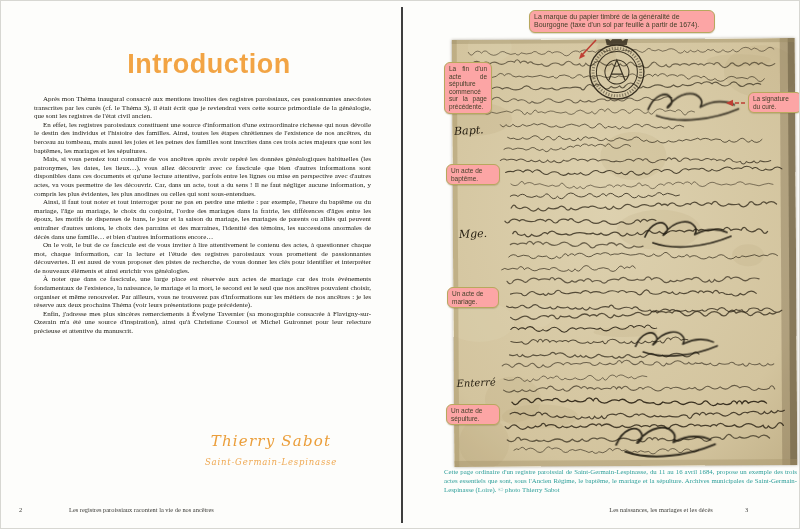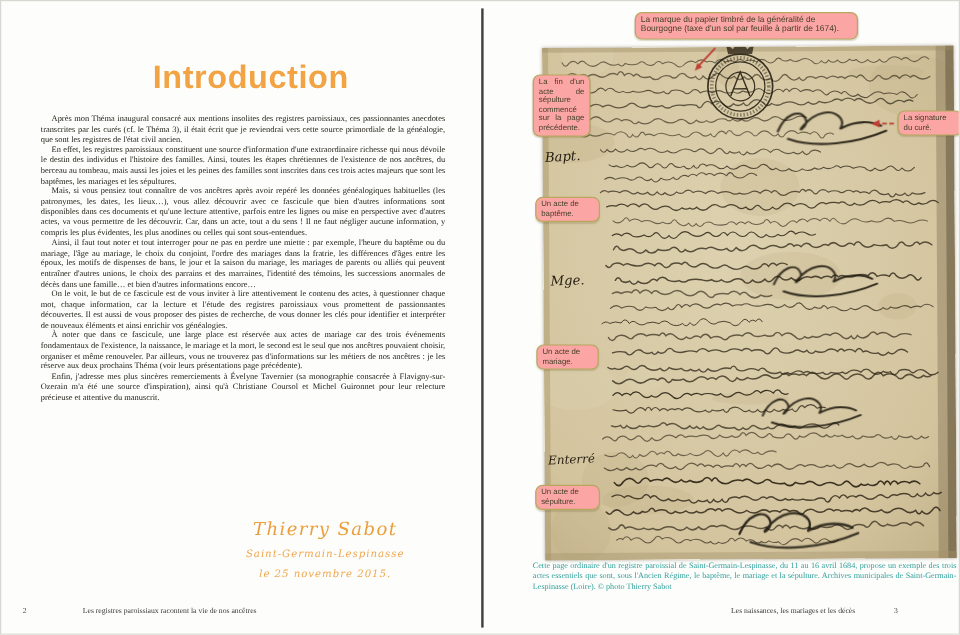--- a/index.html
+++ b/index.html
@@ -56,21 +56,20 @@
       <p>En effet, les registres paroissiaux constituent une source d'information d'une extraordinaire richesse qui nous dévoile le destin des individus et l'histoire des familles. Ainsi, toutes les étapes chrétiennes de l'existence de nos ancêtres, du berceau au tombeau, mais aussi les joies et les peines des familles sont inscrites dans ces trois actes majeurs que sont les baptêmes, les mariages et les sépultures.</p>
       <p>Mais, si vous pensiez tout connaître de vos ancêtres après avoir repéré les données généalogiques habituelles (les patronymes, les dates, les lieux…), vous allez découvrir avec ce fascicule que bien d'autres informations sont disponibles dans ces documents et qu'une lecture attentive, parfois entre les lignes ou mise en perspective avec d'autres actes, va vous permettre de les découvrir. Car, dans un acte, tout a du sens ! Il ne faut négliger aucune information, y compris les plus évidentes, les plus anodines ou celles qui sont sous-entendues.</p>
       <p>Ainsi, il faut tout noter et tout interroger pour ne pas en perdre une miette : par exemple, l'heure du baptême ou du mariage, l'âge au mariage, le choix du conjoint, l'ordre des mariages dans la fratrie, les différences d'âges entre les époux, les motifs de dispenses de bans, le jour et la saison du mariage, les mariages de parents ou alliés qui peuvent entraîner d'autres unions, le choix des parrains et des marraines, l'identité des témoins, les successions anormales de décès dans une famille… et bien d'autres informations encore…</p>
       <p>On le voit, le but de ce fascicule est de vous inviter à lire attentivement le contenu des actes, à questionner chaque mot, chaque information, car la lecture et l'étude des registres paroissiaux vous promettent de passionnantes découvertes. Il est aussi de vous proposer des pistes de recherche, de vous donner les clés pour identifier et interpréter de nouveaux éléments et ainsi enrichir vos généalogies.</p>
       <p>À noter que dans ce fascicule, une large place est réservée aux actes de mariage car des trois événements fondamentaux de l'existence, la naissance, le mariage et la mort, le second est le seul que nos ancêtres pouvaient choisir, organiser et même renouveler. Par ailleurs, vous ne trouverez pas d'informations sur les métiers de nos ancêtres : je les réserve aux deux prochains Théma (voir leurs présentations page précédente).</p>
       <p>Enfin, j'adresse mes plus sincères remerciements à Évelyne Tavernier (sa monographie consacrée à Flavigny-sur-Ozerain m'a été une source d'inspiration), ainsi qu'à Christiane Coursol et Michel Guironnet pour leur relecture précieuse et attentive du manuscrit.</p>
     </div>
     <div class="sig-block">
       <div class="sig-name">Thierry Sabot</div>
       <div class="sig-place">Saint-Germain-Lespinasse</div>
-      <div class="sig-date">le 25 novembre 2015.</div>
     </div>
     <span class="footer footer-left-num">2</span>
     <span class="footer footer-left-title">Les registres paroissiaux racontent la vie de nos ancêtres</span>
   </section>
 
   <div class="divider"></div>
 
   <section class="page right"></section>
 
   <svg class="manuscript" id="ms" viewBox="0 0 343 427">

